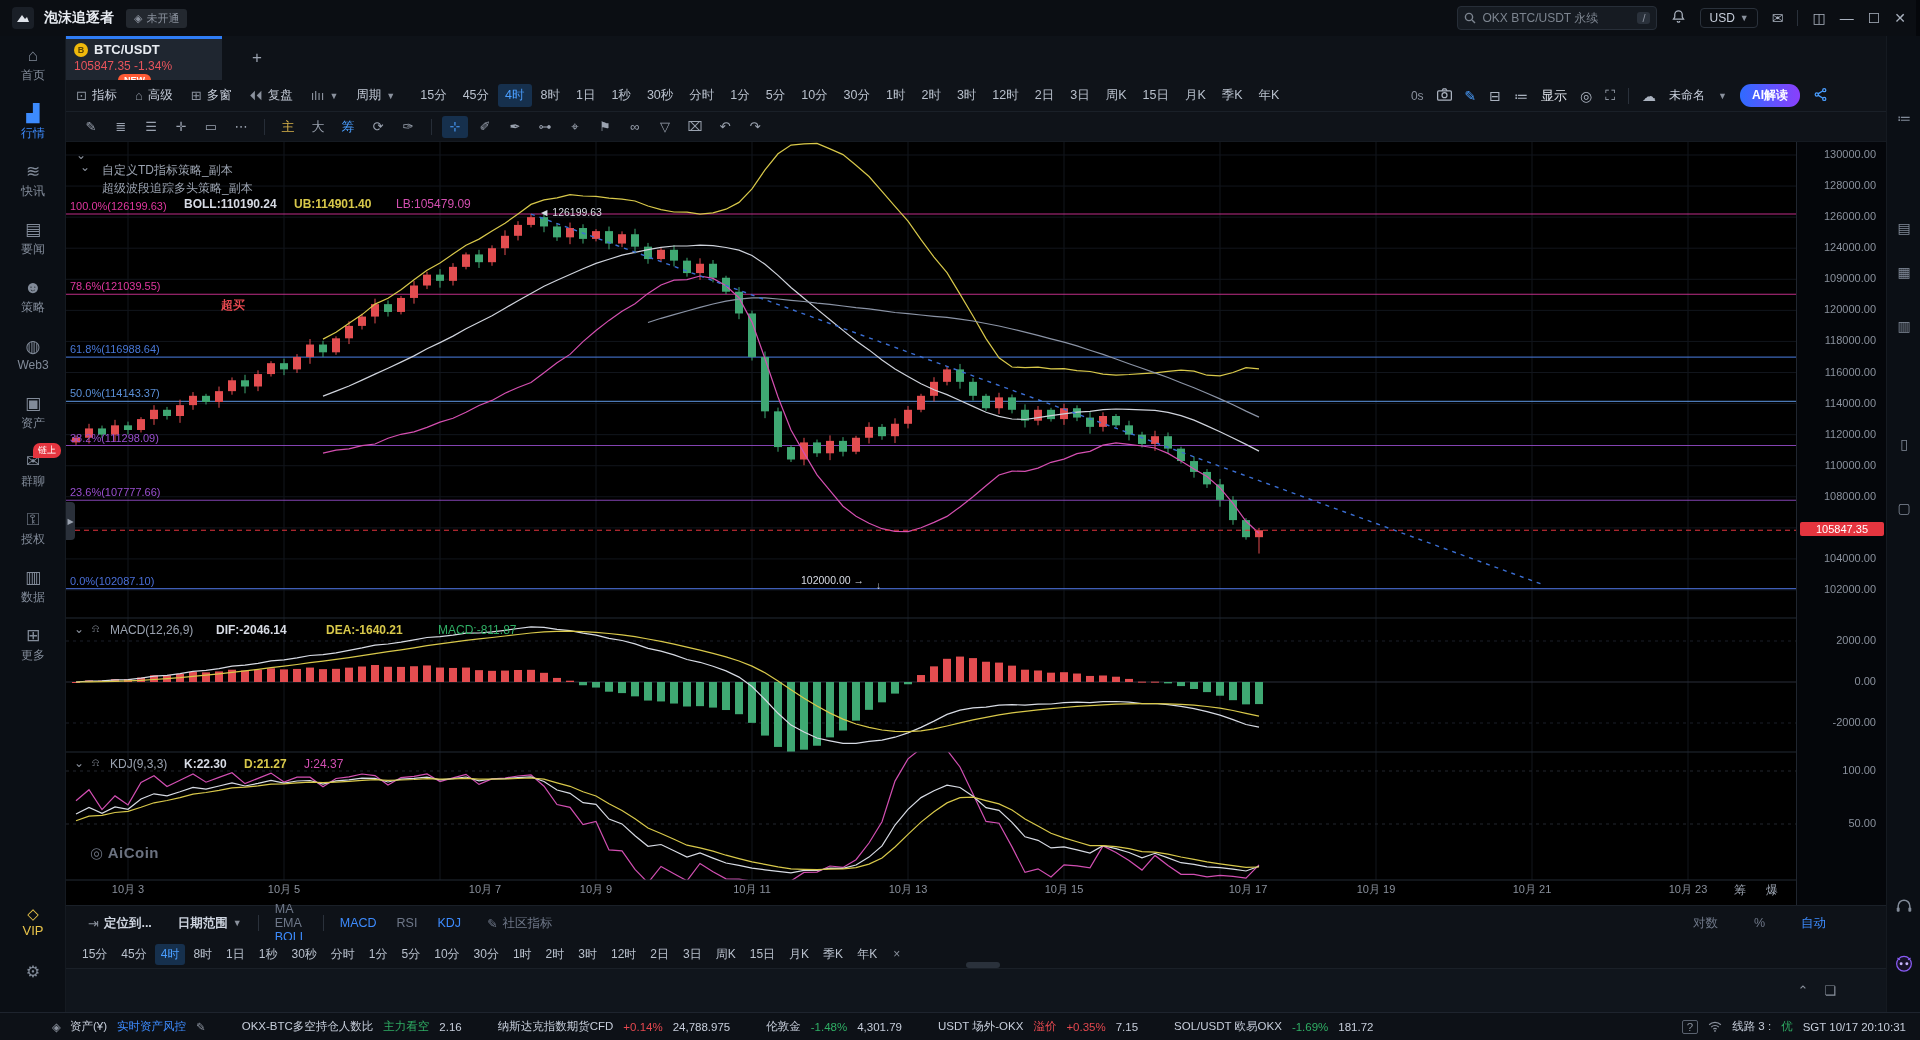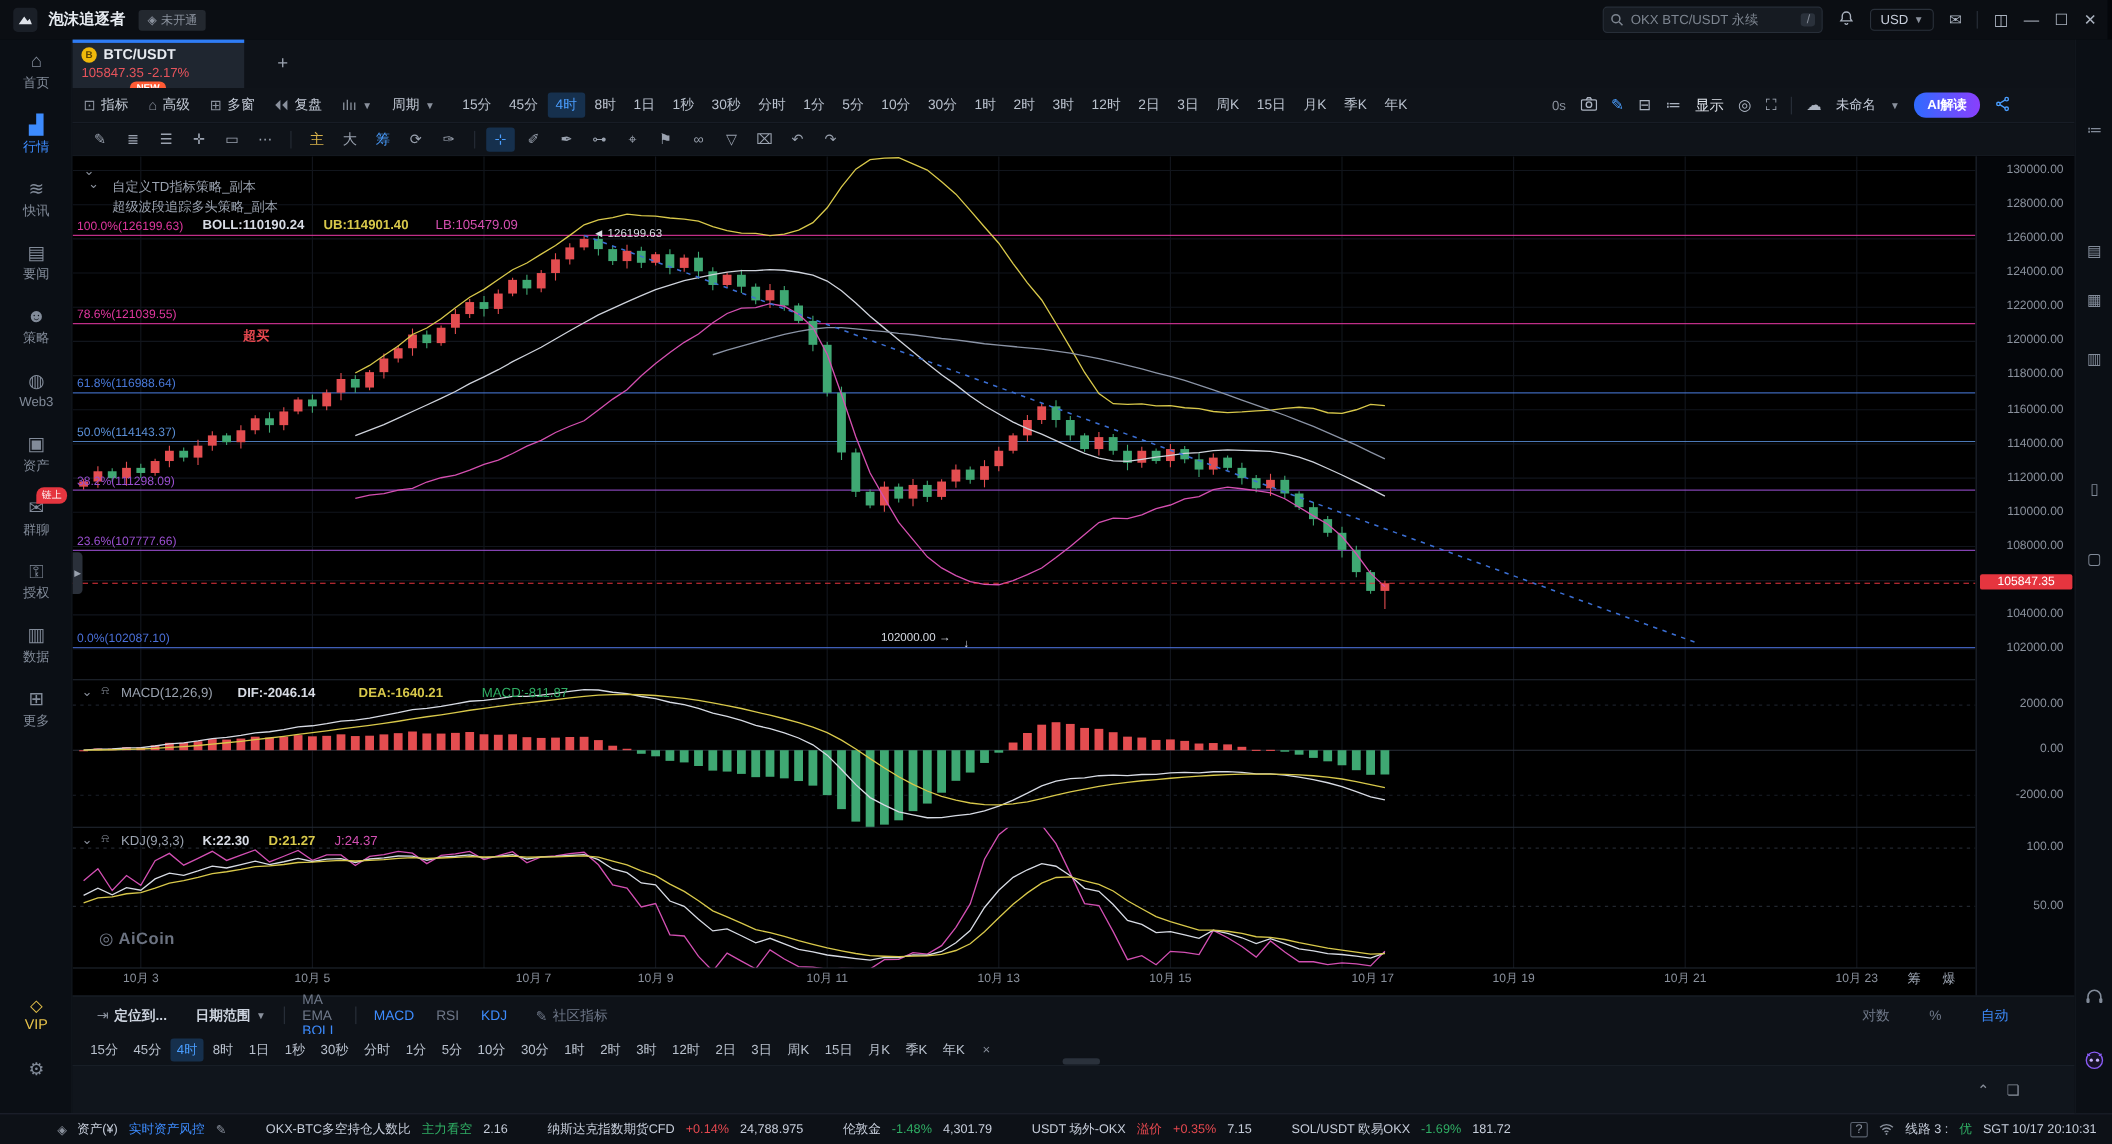--- a/index.html
+++ b/index.html
@@ -177,21 +177,21 @@
 </div>
 <div id="gear-item">⚙</div>
 
 <div id="tabbar" class="abs">
   <div id="tab-active">
     <div id="tab-sym-row">
       <span id="coin-ic">B</span>
       <span>BTC/USDT</span>
     </div>
     <div id="tab-price">
-      <span>105847.35</span>&nbsp;<span>-2.17%</span>
+      <span>105847.35</span>&nbsp;<span>-1.34%</span>
     </div>
     <span id="new-badge">NEW</span>
   </div>
   <div id="tab-add">+</div>
 </div>
 
 <div id="toolbar" class="abs">
   <div class="tb-item">
       <span class="tb-ic">⊡</span>
       <span>指标</span>
@@ -644,21 +644,21 @@
       <path d="M10.0 678.7L23.0 674.2L36.0 673.3L49.0 670.5L62.0 669.4L75.0 665.3L88.0 660.8L101.0 658.5L114.0 655.6L127.0 652.2L140.0 650.5L153.0 648.3L166.0 645.8L179.0 645.2L192.0 643.9L205.0 642.1L218.0 641.8L231.0 640.9L244.0 640.1L257.0 640.7L270.0 640.1L283.0 639.4L296.0 638.3L309.0 637.7L322.0 638.4L335.0 638.0L348.0 637.5L361.0 636.7L374.0 637.1L387.0 636.9L400.0 636.3L413.0 637.2L426.0 637.1L439.0 637.0L452.0 636.5L465.0 636.0L478.0 637.2L491.0 640.8L504.0 644.3L517.0 649.7L530.0 654.0L543.0 661.7L556.0 668.4L569.0 676.8L582.0 686.0L595.0 691.5L608.0 697.2L621.0 703.2L634.0 705.8L647.0 709.2L660.0 713.2L673.0 716.6L686.0 719.8L699.0 722.4L712.0 724.8L725.0 726.8L738.0 727.3L751.0 727.7L764.0 727.2L777.0 726.9L790.0 725.6L803.0 722.1L816.0 716.0L829.0 705.0L842.0 692.4L855.0 680.1L868.0 669.7L881.0 660.9L894.0 655.7L907.0 655.2L920.0 658.7L933.0 661.9L946.0 668.0L959.0 676.9L972.0 684.1L985.0 691.3L998.0 695.9L1011.0 699.8L1024.0 703.6L1037.0 703.6L1050.0 704.6L1063.0 706.6L1076.0 709.6L1089.0 710.2L1102.0 712.1L1115.0 715.0L1128.0 717.4L1141.0 719.9L1154.0 721.8L1167.0 723.6L1180.0 725.4L1193.0 725.0" fill="none" stroke="#d8c84a" stroke-width="1.2" clip-path="url(#clipKdj)"></path>
       <line x1="0" y1="476" x2="1730" y2="476" stroke="#232a35" stroke-width="1"></line>
       <line x1="0" y1="610" x2="1730" y2="610" stroke="#232a35" stroke-width="1"></line>
       <line x1="0" y1="738" x2="1730" y2="738" stroke="#232a35" stroke-width="1"></line>
     </svg>
   <div id="axis-col">
       <div class="ytick" style="top: 6px;">130000.00</div>
       <div class="ytick" style="top: 37.072px;">128000.00</div>
       <div class="ytick" style="top: 68.144px;">126000.00</div>
       <div class="ytick" style="top: 99.216px;">124000.00</div>
-      <div class="ytick" style="top: 130.288px;">122000.00</div>
+      <div class="ytick" style="top: 130.288px;">109000.00</div>
       <div class="ytick" style="top: 161.36px;">120000.00</div>
       <div class="ytick" style="top: 192.432px;">118000.00</div>
       <div class="ytick" style="top: 223.504px;">116000.00</div>
       <div class="ytick" style="top: 254.576px;">114000.00</div>
       <div class="ytick" style="top: 285.648px;">112000.00</div>
       <div class="ytick" style="top: 316.72px;">110000.00</div>
       <div class="ytick" style="top: 347.792px;">108000.00</div>
       <div class="ytick" style="top: 409.936px;">104000.00</div>
       <div class="ytick" style="top: 441.008px;">102000.00</div>
       <div class="ytick" style="top: 492px;">2000.00</div>

